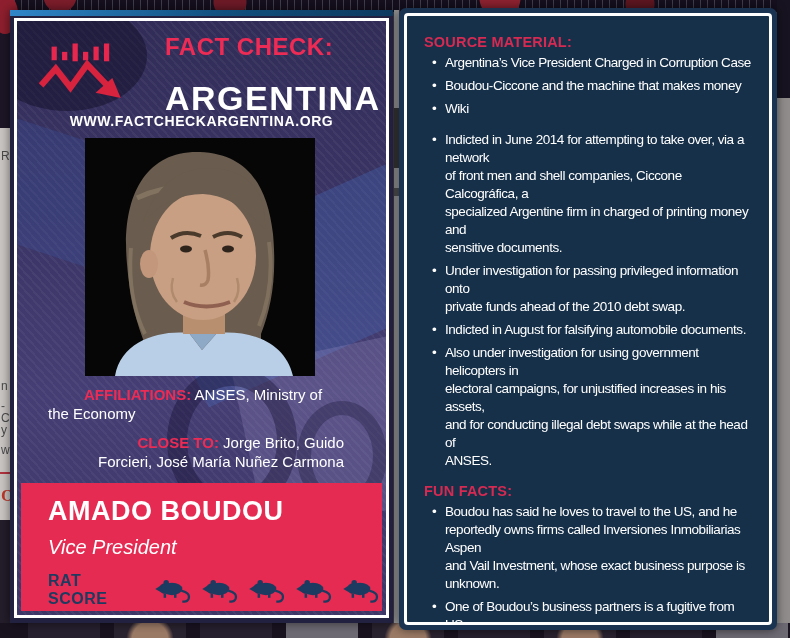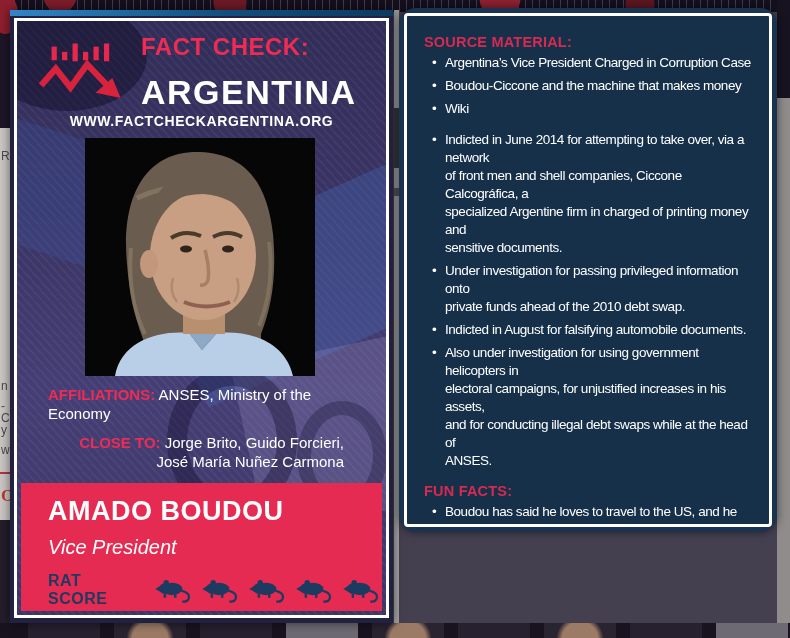--- a/index.html
+++ b/index.html
@@ -57,47 +57,47 @@
     background:rgba(60,92,170,0.25); }
   .tex4 { left:230px; top:330px; width:160px; height:170px; transform:rotate(-12deg);
     background:rgba(172,162,214,0.22); }
   .ring { position:absolute; left:150px; top:345px; width:130px; height:150px; border-radius:50%;
     border:20px solid rgba(18,14,44,0.38); }
   .ring2 { left:280px; top:380px; width:90px; height:110px; border-width:14px;
     border-color:rgba(18,14,44,0.30); }
   .blob { position:absolute; left:-30px; top:-20px; width:160px; height:110px; border-radius:50%;
     background:rgba(14,10,34,0.45); }
 
-  .brand-row { position:absolute; left:22px; top:12px; display:flex; align-items:flex-start; }
+  .brand-row { position:absolute; left:22px; top:12px; display:flex; align-items:flex-start;gap:24px; }
   .logo { width:88px; height:72px; margin-top:8px; }
   .brand-text { margin-left:14px; }
   .brand-l1 { color:var(--accent_pink,#ee2b54); font-weight:bold; font-size:24px; letter-spacing:0.5px; }
-  .brand-l2 { color:#ffffff; font-weight:bold; font-size:34px; letter-spacing:1.5px; margin-top:12px; }
+  .brand-l2 { color:#ffffff; font-weight:bold; font-size:34px; letter-spacing:1.5px; margin-top:18px; }
   .site-url { position:absolute; left:0; top:92px; width:100%; text-align:center; color:#ffffff;
     font-weight:bold; font-size:14px; letter-spacing:0.6px; }
   .photo { position:absolute; left:68px; top:117px; width:230px; height:238px; background:#000; }
   .photo svg { display:block; width:100%; height:100%; }
 
   .meta { position:absolute; left:31px; width:296px; font-size:15px; line-height:19px; color:#ffffff; }
   .meta.affil { top:364px; }
   .meta.close { top:412px;text-align:right; }
-  .mlabel { color:var(--accent_pink,#ee2b54); font-weight:bold; }
+  .mlabel { color:var(--accent_pink,#ee2b54); font-weight:bold;margin-left:36px; }
 
   .banner { position:absolute; left:4px; right:4px; bottom:4px; top:462px;
     background:var(--banner_red,#e62b52); padding:13px 0 0 27px; }
   .pname { color:#ffffff; font-weight:bold; font-size:27px; letter-spacing:0.5px; }
   .ptitle { color:#ffffff; font-style:italic; font-size:20px; margin-top:9px; }
   .rat-row { margin-top:13px; display:flex; align-items:center; }
   .rat-label { color:var(--rat_navy,#1d3b60); font-weight:bold; font-size:16px; letter-spacing:0.5px; }
   .rats { display:inline-flex; gap:7px; margin-left:22px; }
   .rat { width:40px; height:26px; }
 
   
-  .detail-card { position:absolute; left:399px; top:8px; width:378px; height:524px;
-    background:#1a3350; padding:5px; border-radius:17px; box-shadow:0 0 10px rgba(0,0,0,0.55); }
+  .detail-card { position:absolute; left:399px; top:8px; width:378px; height:622px;
+    background:#1a3350; padding:5px; border-radius:7px; box-shadow:0 0 10px rgba(0,0,0,0.55); }
   .detail-inner { width:100%; height:100%; border:3px solid #ffffff; border-radius:4px;
     background:var(--navy,#16304a); padding:18px 16px 0 17px; overflow:hidden; }
   .sec-h { color:var(--heading_red,#d62a52); font-weight:bold; font-size:14.5px;
     letter-spacing:0.2px; margin-bottom:4px; }
   .sec-list { list-style:none; margin:0 0 13px 0; padding-left:21px; }
   .sec-list li { position:relative; color:#ffffff; font-size:13.5px; line-height:18px;
     letter-spacing:-0.45px; margin-bottom:5px; white-space:pre-line; }
   .sec-list li::before { content:"\2022"; position:absolute; left:-13px; top:0; color:#ffffff;
     letter-spacing:0; }
   .sec-list.links li span { text-underline-offset:3px;

